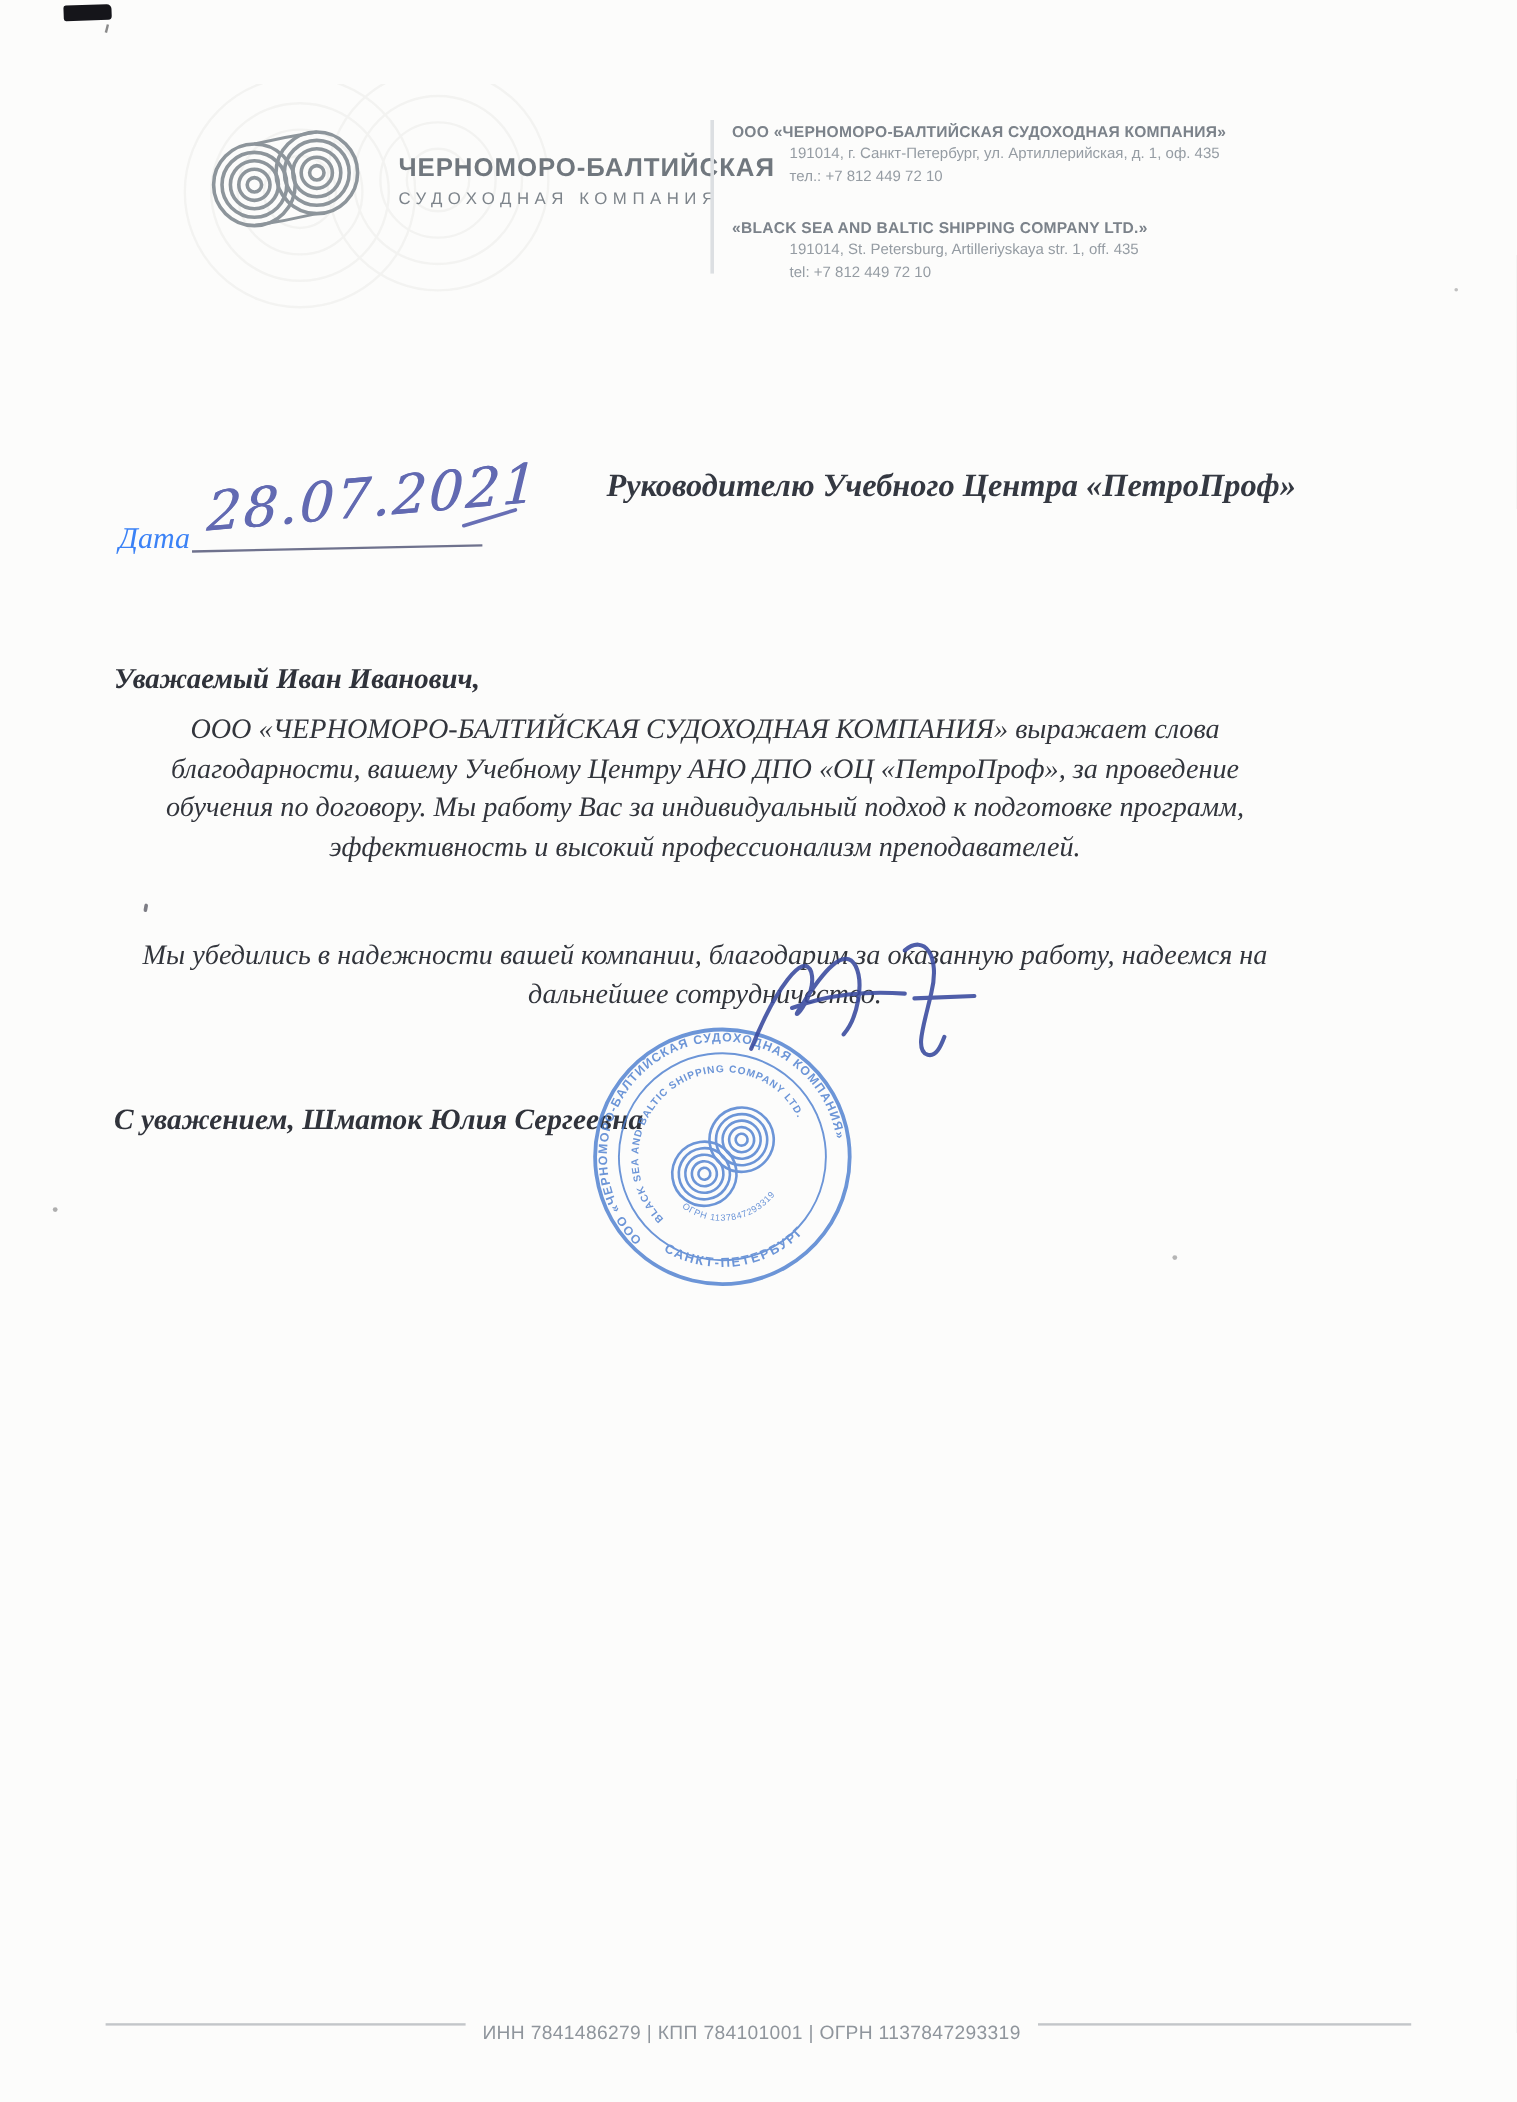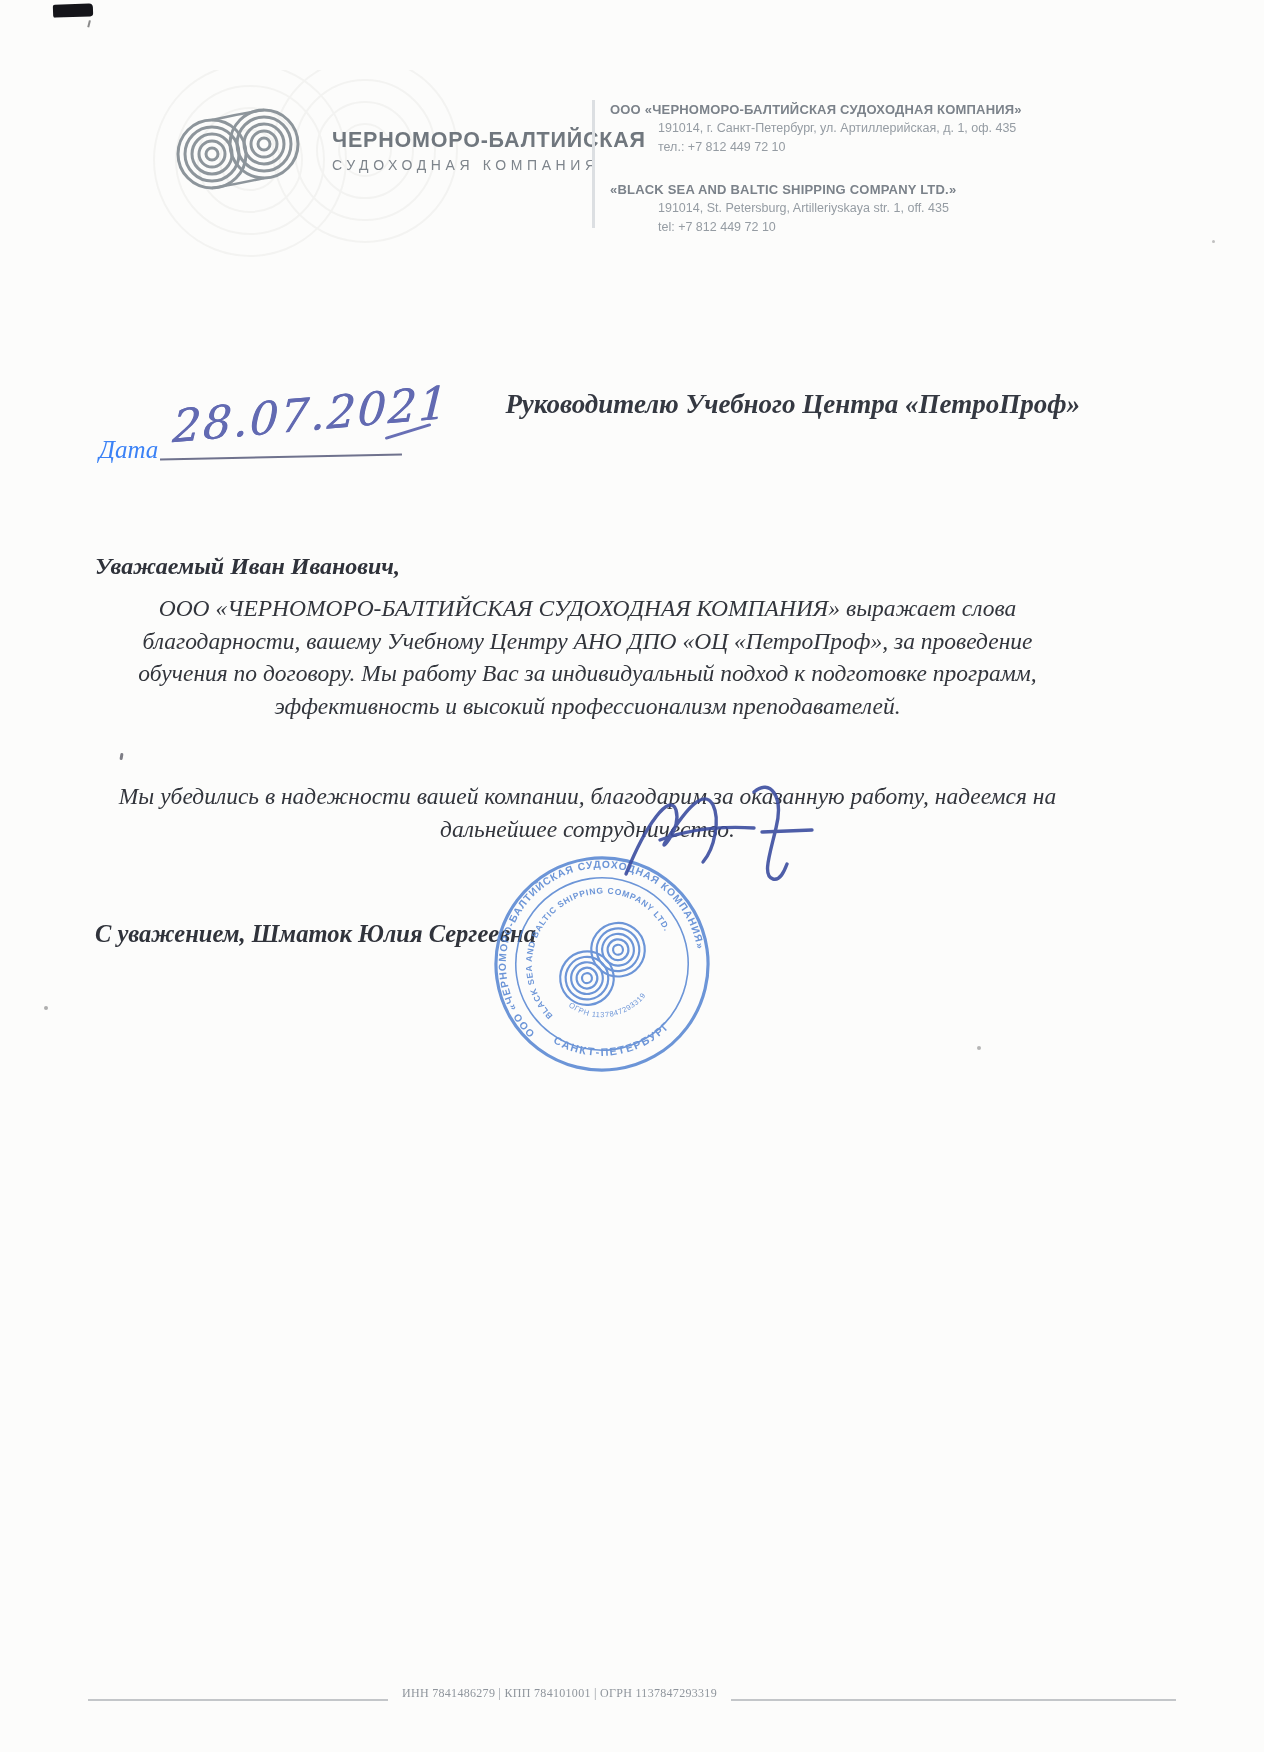--- a/index.html
+++ b/index.html
@@ -41,22 +41,22 @@
     font-size:24px;font-weight:700;font-style:italic;color:#2f323a;}
   .para{position:absolute;left:95px;width:985px;text-align:center;
     font-size:23.5px;font-style:italic;line-height:32.5px;color:#32353c;}
   .p1{top:592px;}
   .p2{top:780px;}
   .closing{position:absolute;left:95px;top:920px;font-size:24.5px;font-weight:700;font-style:italic;color:#30333b;}
   
   .signature{position:absolute;left:612px;top:776px;z-index:4;}
   .stamp{position:absolute;left:488px;top:850px;z-index:3;transform:rotate(-8deg);opacity:.82;}
   
-  .footer{position:absolute;left:88px;top:1686px;width:1088px;display:flex;align-items:flex-end;
-    font-family:Liberation Serif, serif;font-size:12px;color:#8f959c;letter-spacing:.3px;}
+  .footer{position:absolute;left:88px;top:1686px;width:1088px;display:flex;align-items:flex-start;
+    font-family:Liberation Sans, sans-serif;font-size:16px;color:#8f959c;letter-spacing:.3px;}
   .footer-line{height:0;border-top:2px solid #c3c6c9;}
   .footer-line.left{width:300px;margin-right:14px;}
   .footer-line.right{flex:1;margin-left:14px;}
   .footer-text{white-space:nowrap;}
 </style>
 </head>
 <body>
 
 <div class="page">
 

